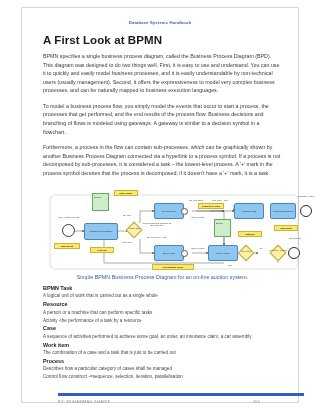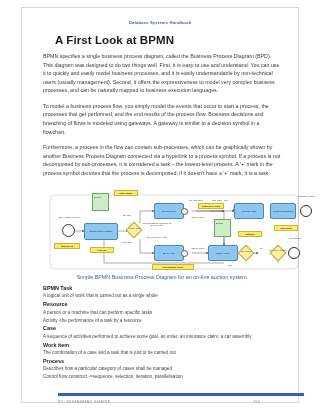--- a/index.html
+++ b/index.html
@@ -3,21 +3,21 @@
 <meta charset="utf-8">
 <style>
   html,body{margin:0;padding:0;background:#fff;}
   body{width:320px;height:414px;overflow:hidden;font-family:"Liberation Sans",sans-serif;}
   .page{position:relative;width:320px;height:414px;background:#fff;box-sizing:border-box;}
   .sheet{position:absolute;left:21px;top:7px;width:278px;height:396px;background:#fff;border:1px solid #d8d8d8;box-sizing:border-box;}
 
   .running-head{position:absolute;left:0;right:0;top:12px;text-align:center;color:#3b5fa8;font-weight:bold;font-size:4.2px;letter-spacing:.15px;}
 
   .body{position:absolute;left:21px;right:16px;top:26px;}
-  h1{margin:0 0 6px 12px;font-size:11.5px;font-weight:bold;color:#1a1a1a;letter-spacing:.1px;}
+  h1{margin:0 0 6px 0;font-size:11.5px;font-weight:bold;color:#1a1a1a;letter-spacing:.1px;}
   p.para{margin:0 0 7px 0;font-size:5.3px;line-height:1.62;color:#3a3a3a;text-align:left;}
 
   .figure{position:absolute;left:26px;top:183px;width:252px;height:82px;}
   .fig-caption{position:absolute;left:21px;right:16px;top:266px;text-align:center;color:#3b5fa8;font-size:5.4px;}
 
   .glossary{position:absolute;left:21px;right:16px;top:276px;}
   .g-term{font-size:5.4px;font-weight:bold;color:#1a1a1a;margin:0;line-height:1.55;}
   .g-def{font-size:4.6px;color:#4a4a4a;margin:0;line-height:1.72;}
 
   .footer-rule{position:absolute;left:36px;top:385px;width:246px;height:3px;background:#2f5fc4;}

